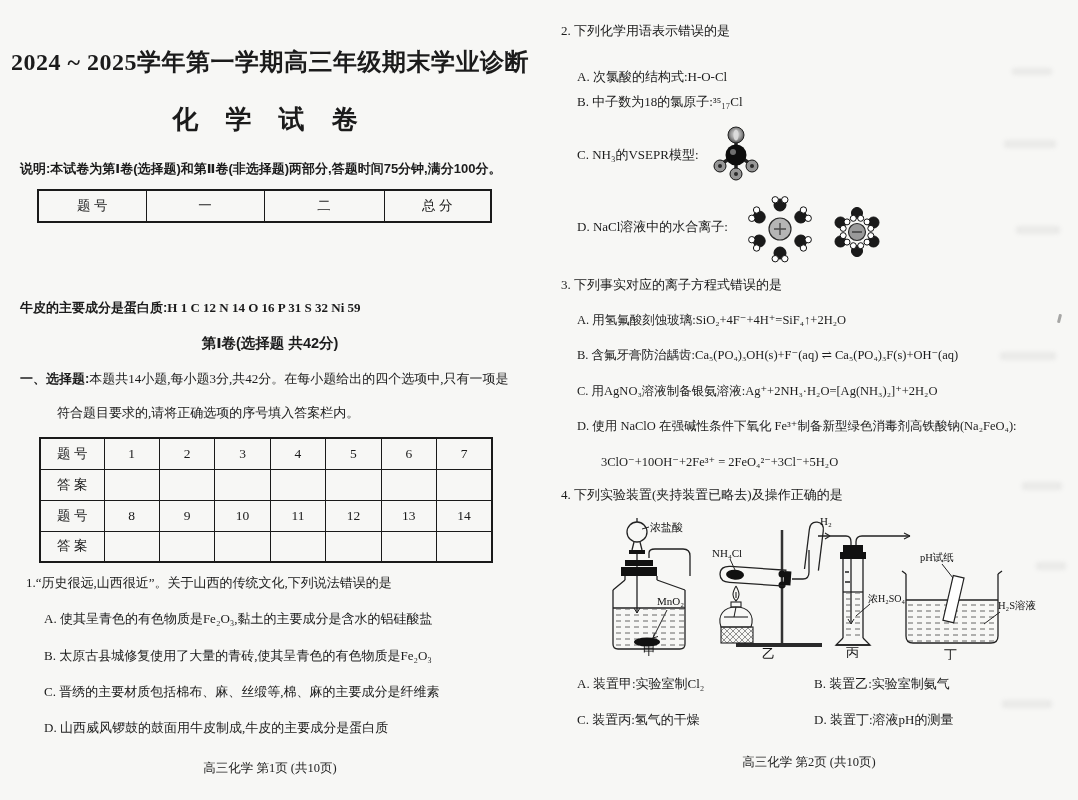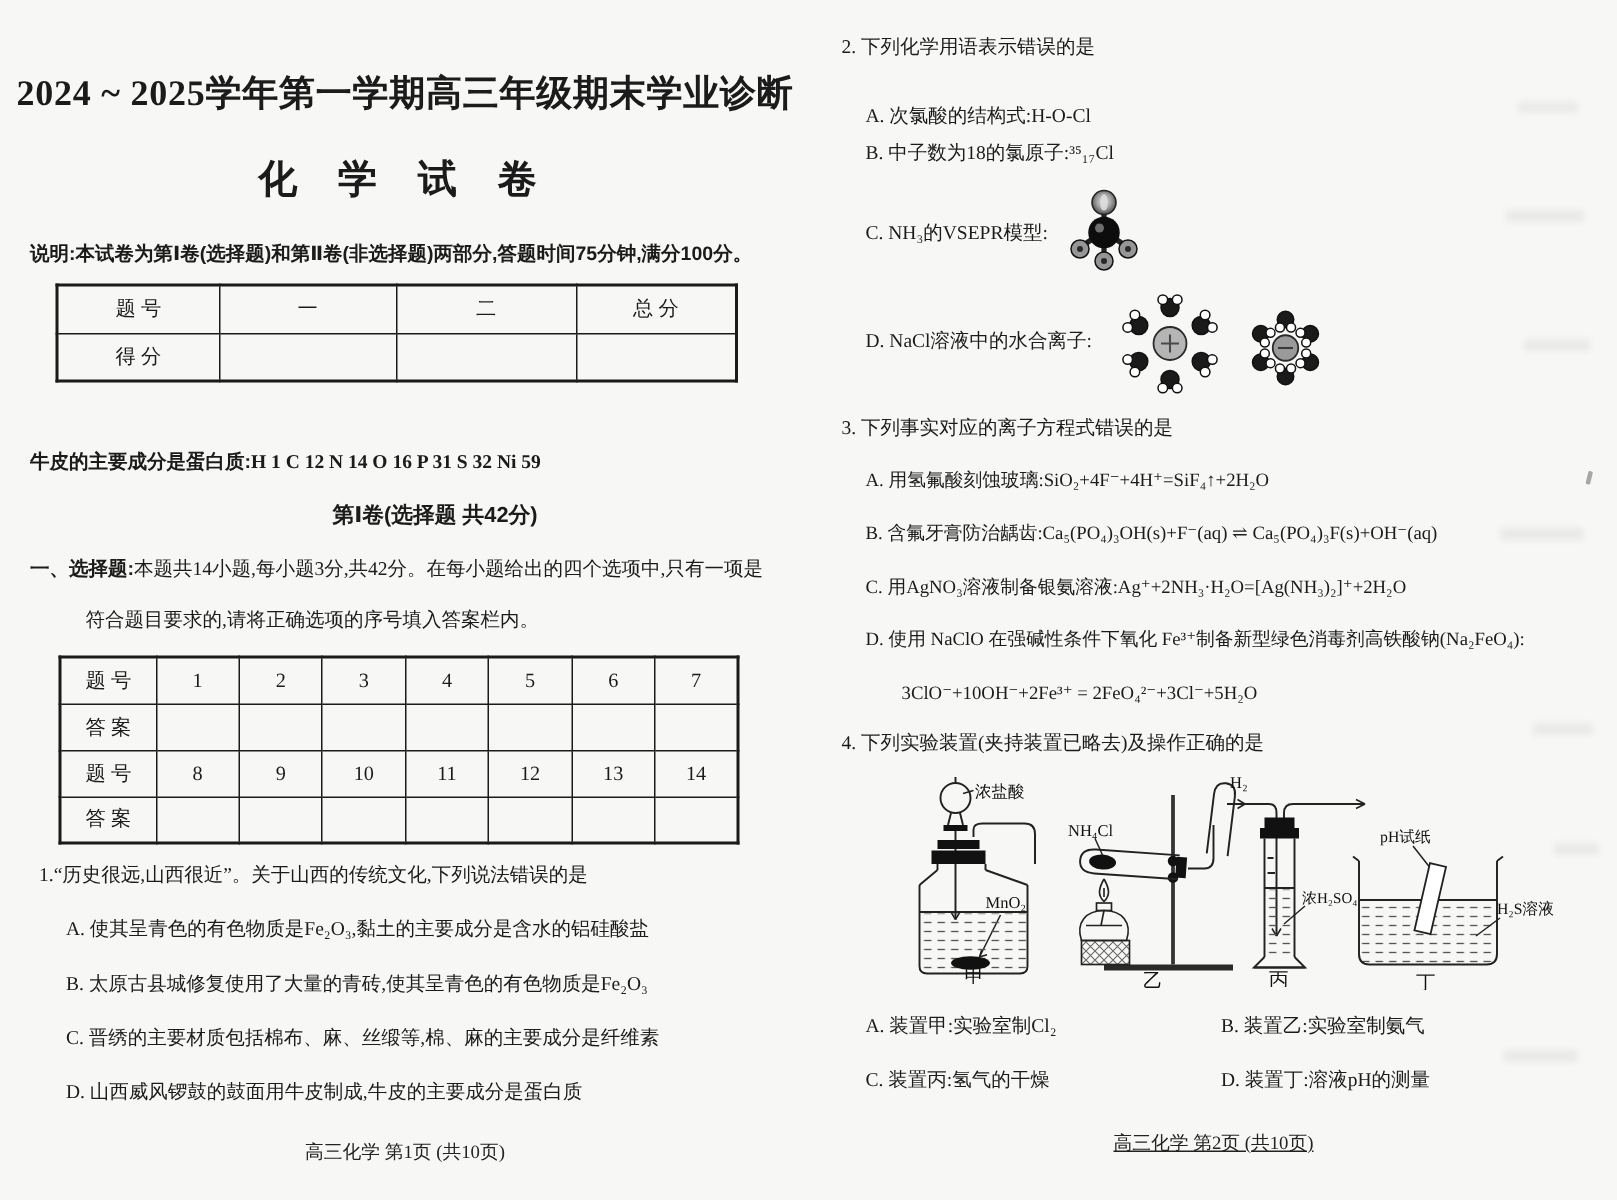--- a/index.html
+++ b/index.html
@@ -48,34 +48,28 @@
       <col style="width:120px">
       <col>
     </colgroup>
   <tbody>
       <tr>
     <td>题  号</td>
     <td>一</td>
     <td>二</td>
     <td>总  分</td>
   </tr>
-  <tr>
-    <td>得  分</td>
-    <td></td>
-    <td></td>
-    <td></td>
-  </tr>
 </tbody>
   </table>
 
 <div class="abs" style="left:20px; top:299px; font-size:13px;">
   <span class="heiti">牛皮的主要成分是蛋白质:</span><span style="font-weight:bold;">H 1    C 12    N 14    O 16    P 31    S 32    Ni 59</span>
 </div>
 
-<div class="abs center heiti section-title" style="left:0; top:334px; width:540px;margin-left:20px;">第Ⅰ卷(选择题   共42分)</div>
+<div class="abs center heiti section-title" style="left:0; top:334px; width:540px;">第Ⅰ卷(选择题   共42分)</div>
 
 <div class="abs t" style="left:20px; top:371px;">
   <span class="heiti" style="font-size:13px;">一、选择题:</span><span>本题共14小题,每小题3分,共42分。在每小题给出的四个选项中,只有一项是</span>
 </div>
 <div class="abs t" style="left:57px; top:405px;">符合题目要求的,请将正确选项的序号填入答案栏内。</div>
 
 <table class="answer-table abs" style="left:39px; top:437px; width:454px;">
   <colgroup>
       <col style="width:64px">
       <col>
@@ -338,21 +332,21 @@
   <text x="22" y="13" font-size="10.5">pH试纸</text>
   <text x="100" y="61" font-size="10.5">H₂S溶液</text>
   <text x="46" y="111" font-size="13">丁</text>
 </svg>
 
 <div class="abs t" style="left:577px; top:676px;">A. 装置甲:实验室制Cl₂</div>
 <div class="abs t" style="left:814px; top:676px;">B. 装置乙:实验室制氨气</div>
 <div class="abs t" style="left:577px; top:712px;">C. 装置丙:氢气的干燥</div>
 <div class="abs t" style="left:814px; top:712px;">D. 装置丁:溶液pH的测量</div>
 
-<div class="abs center footer" style="left:540px; top:754px; width:538px;text-decoration:underline;">高三化学    第2页 (共10页)</div>
+<div class="abs center footer" style="left:540px; top:754px; width:538px;">高三化学    第2页 (共10页)</div>
 
 <div class="ghost" style="left:1012px; top:68px;  width:40px; height:7px;"></div>
 <div class="ghost" style="left:1004px; top:140px; width:52px; height:8px;"></div>
 <div class="ghost" style="left:1016px; top:226px; width:44px; height:8px;"></div>
 <div class="ghost" style="left:1000px; top:352px; width:56px; height:8px;"></div>
 <div class="ghost" style="left:1022px; top:482px; width:40px; height:8px;"></div>
 <div class="ghost" style="left:1036px; top:562px; width:30px; height:8px;"></div>
 <div class="ghost" style="left:1002px; top:700px; width:50px; height:8px;"></div>
 <div class="ghost-dark" style="left:1058px; top:314px; width:3px; height:9px; transform:rotate(14deg);"></div>
 

